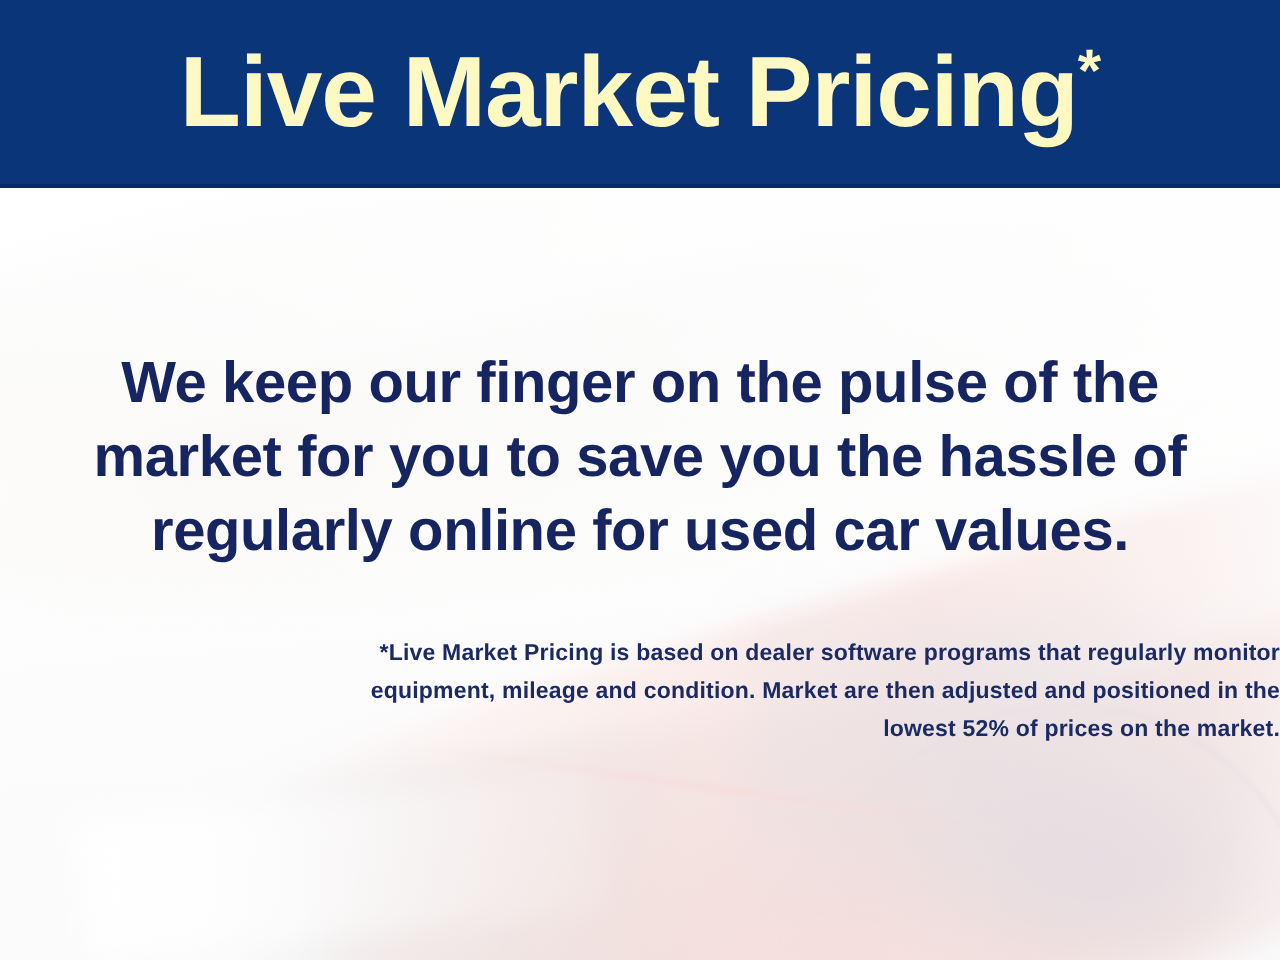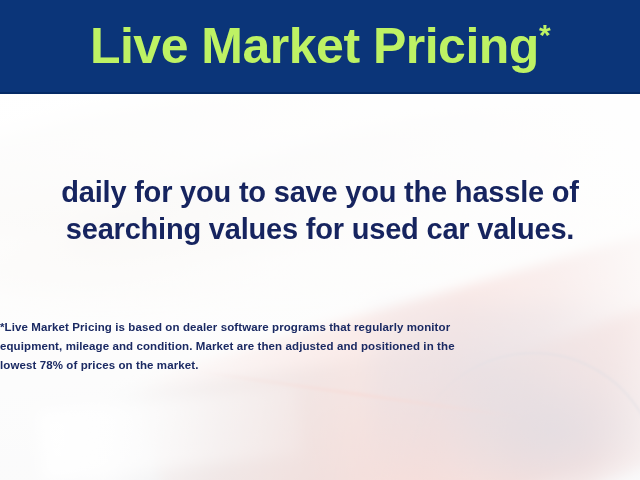--- a/index.html
+++ b/index.html
@@ -155,21 +155,21 @@
     height: 94px;
     background: #0b3579;
     box-sizing: border-box;
     display: flex;
     align-items: center;
     justify-content: center;
     border-bottom: 2px solid #052a66;
     z-index: 5;
   }
   .header-title {
-    color: #bef264;
+    color: #fef9c3;
     font-size: 50px;
     font-weight: bold;
     letter-spacing: -0.5px;
     line-height: 1;
     white-space: nowrap;
   }
   .header-title .star {
     font-size: 30px;
     vertical-align: super;
     line-height: 0;
@@ -189,21 +189,21 @@
     letter-spacing: -0.2px;
   }
   .headline .hl-line { display: block; white-space: nowrap; }
 
   
   .fineprint {
     position: absolute;
     left: 0; top: 318px;
     width: 640px;
     z-index: 4;
-    text-align: left;
+    text-align: right;
     color: #1b2a63;
     font-size: 11.5px;
     font-weight: bold;
     line-height: 19px;
     letter-spacing: 0.1px;
   }
   .fineprint .fp-line { display: block; white-space: nowrap; }
 </style>
 </head>
 <body>
@@ -224,23 +224,24 @@
     <div class="white-streak"></div>
     <div class="arc-line"></div>
     <div class="red-thin"></div>
   </div>
 
   <div class="header-bar">
     <div class="header-title"><span>Live Market Pricing</span><span class="star">*</span></div>
   </div>
 
   <div class="headline">
-    <span class="hl-line">daily for you to save you the hassle of</span>
-    <span class="hl-line">searching values for used car values.</span>
+    <span class="hl-line">We keep our finger on the pulse of the</span>
+    <span class="hl-line">market for you to save you the hassle of</span>
+    <span class="hl-line">regularly online for used car values.</span>
   </div>
 
   <div class="fineprint">
     <span class="fp-line">*Live Market Pricing is based on dealer software programs that regularly monitor</span>
     <span class="fp-line">equipment, mileage and condition. Market are then adjusted and positioned in the</span>
-    <span class="fp-line">lowest 78% of prices on the market.</span>
+    <span class="fp-line">lowest 52% of prices on the market.</span>
   </div>
 
 </div>
 
 </body></html>

